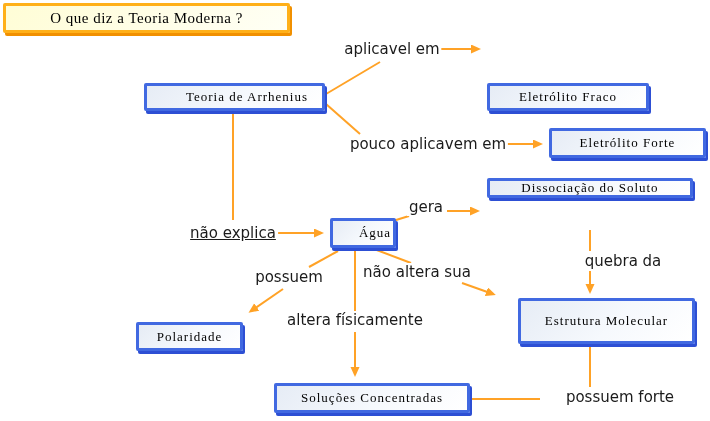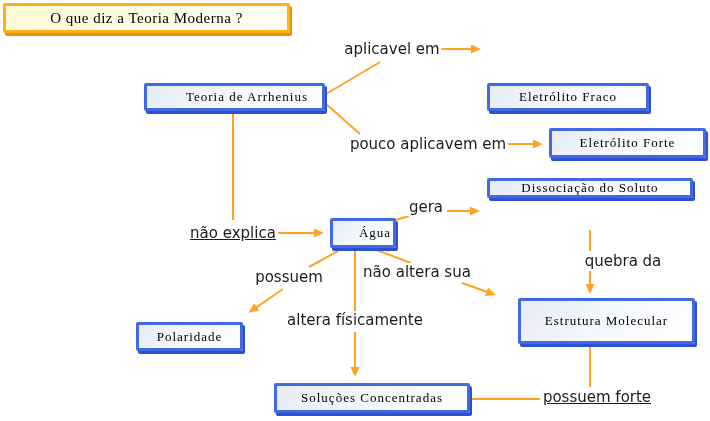--- a/index.html
+++ b/index.html
@@ -91,15 +91,15 @@
   <span class="link-label" style="left:426px;top:207px;">gera</span>
 
   <span class="link-label" style="left:591px;top:261px;margin-left:32px;">quebra da</span>
 
   <span class="link-label" style="left:417px;top:272px;">não altera sua</span>
 
   <span class="link-label" style="left:289px;top:277px;">possuem</span>
 
   <span class="link-label" style="left:355px;top:320px;">altera físicamente</span>
 
-  <span class="link-label" style="left:597px;top:397px;text-decoration:underline;">possuem forte</span>
+  <span class="link-label" style="left:620px;top:397px;">possuem forte</span>
 
 </div>
 
 </body></html>

